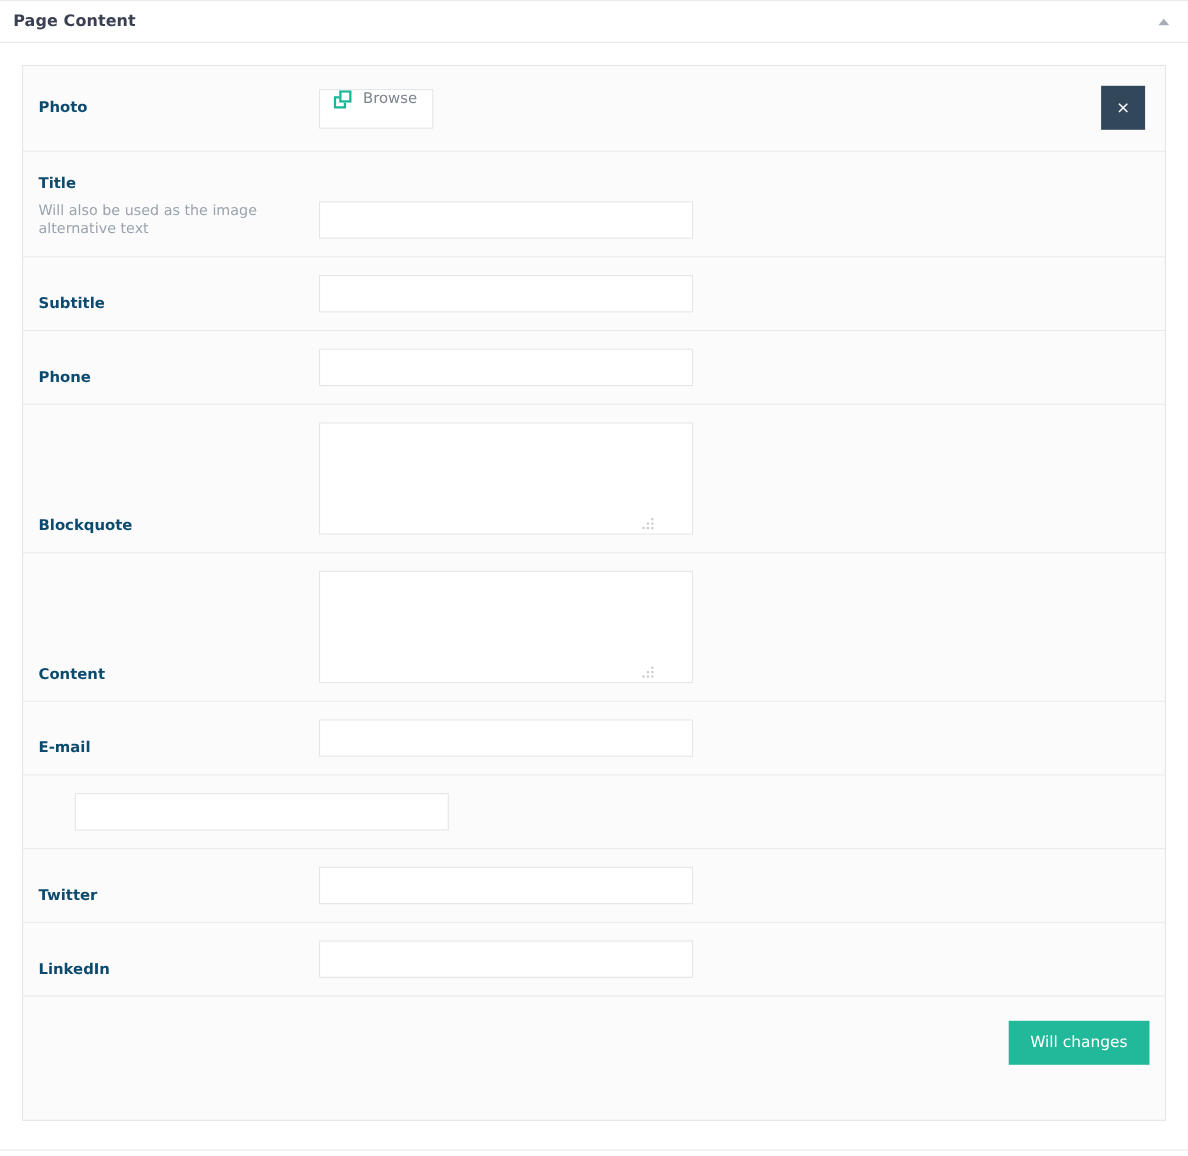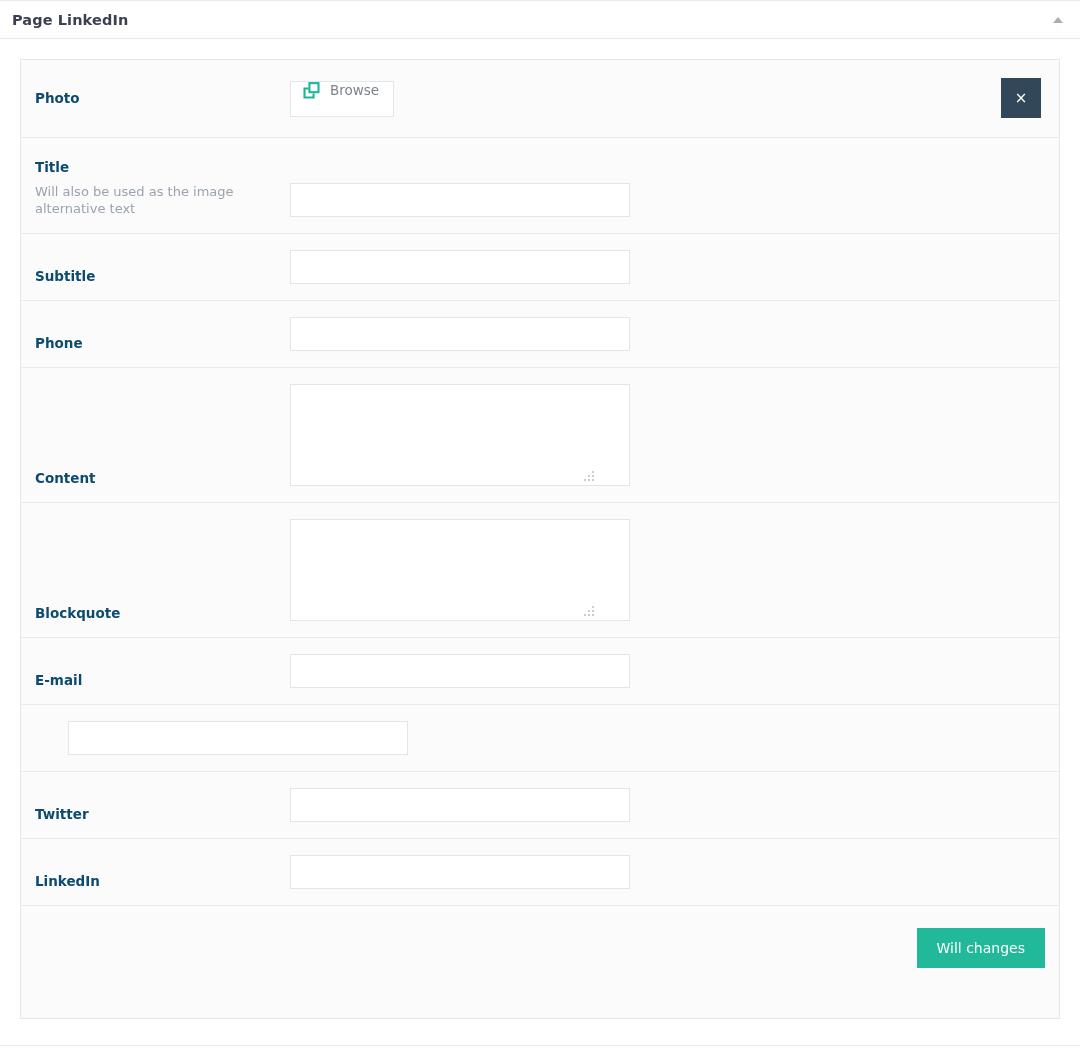--- a/index.html
+++ b/index.html
@@ -191,21 +191,21 @@
     font-family: "DejaVu Sans", "Liberation Sans", sans-serif;
     cursor: pointer;
   }
 </style>
 </head>
 <body>
 
 <div class="card">
 
   <div class="card-header">
-    <div class="card-title">Page LinkedIn</div>
+    <div class="card-title">Page Content</div>
     <div class="collapse-toggle">
       <span class="caret-up"></span>
     </div>
   </div>
 
   <div class="panel">
 
     <button class="close-btn">×</button>
 
     <div id="rows-host">
@@ -241,37 +241,37 @@
         <div class="form-row" style="padding-top: 16px; padding-bottom: 16px;">
           <div class="row-label" style="padding-top: 5px;">
             <div class="label-text">Phone</div>
           </div>
           <div class="row-field" style="padding-left: 33px;">
             <input class="text-input" type="text" placeholder="" style="">
           </div>
         </div>
         <div class="form-row" style="padding-top: 16px; padding-bottom: 16px;">
           <div class="row-label" style="padding-top: 4px;">
-            <div class="label-text">Content</div>
+            <div class="label-text">Blockquote</div>
           </div>
           <div class="row-field" style="padding-left: 33px;">
             <textarea class="text-area" placeholder="" style=""></textarea>
             <span class="resize-grip" style="left: 327px; top: 87px;">
               <i style="left: 8px; top: 0px;"></i>
               <i style="left: 4px; top: 4px;"></i>
               <i style="left: 8px; top: 4px;"></i>
               <i style="left: 0px; top: 8px;"></i>
               <i style="left: 4px; top: 8px;"></i>
               <i style="left: 8px; top: 8px;"></i>
             </span>
           </div>
         </div>
         <div class="form-row" style="padding-top: 16px; padding-bottom: 16px;">
           <div class="row-label" style="padding-top: 4px;">
-            <div class="label-text">Blockquote</div>
+            <div class="label-text">Content</div>
           </div>
           <div class="row-field" style="padding-left: 33px;">
             <textarea class="text-area" placeholder="" style=""></textarea>
             <span class="resize-grip" style="left: 327px; top: 87px;">
               <i style="left: 8px; top: 0px;"></i>
               <i style="left: 4px; top: 4px;"></i>
               <i style="left: 8px; top: 4px;"></i>
               <i style="left: 0px; top: 8px;"></i>
               <i style="left: 4px; top: 8px;"></i>
               <i style="left: 8px; top: 8px;"></i>

